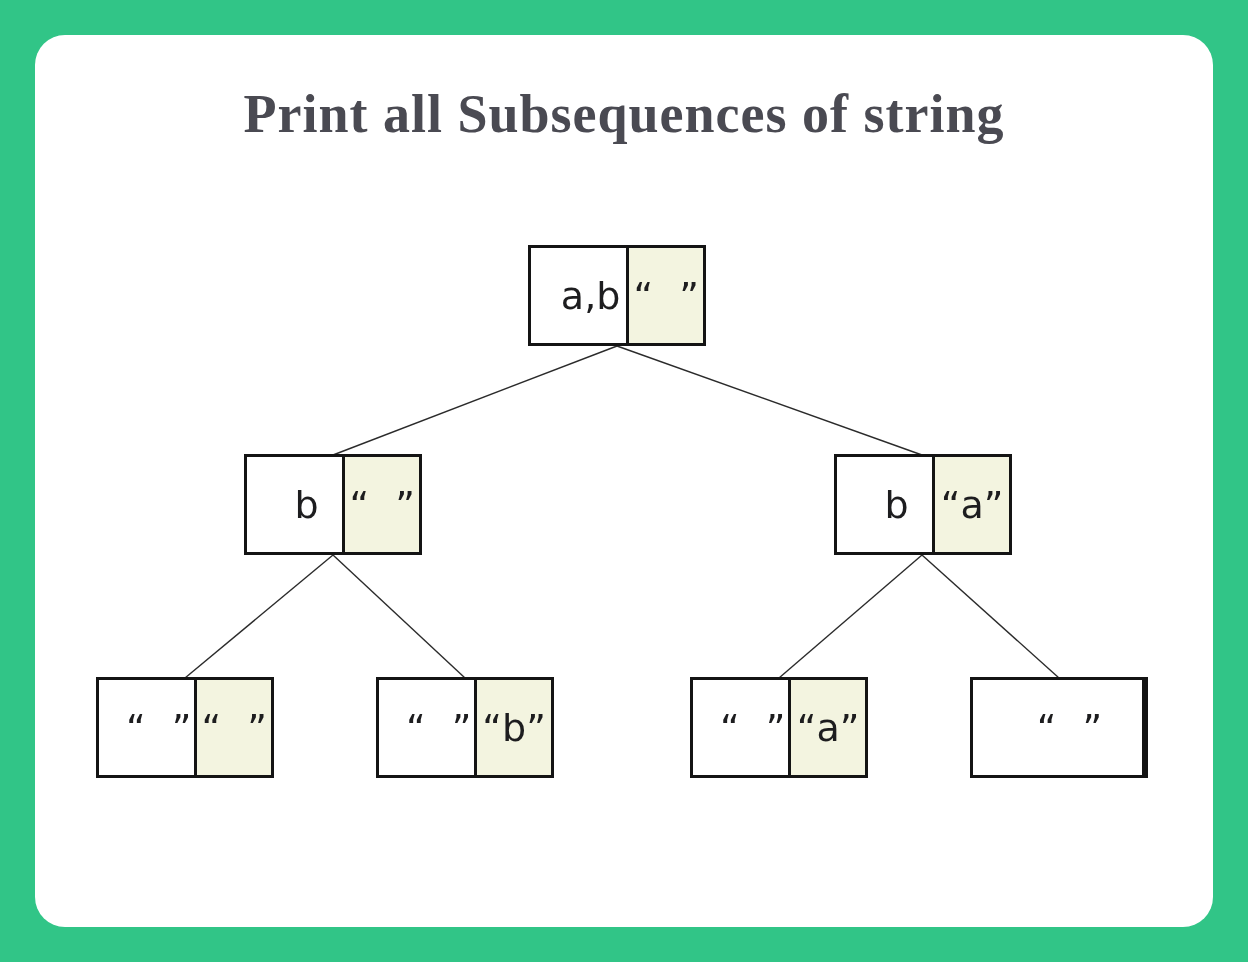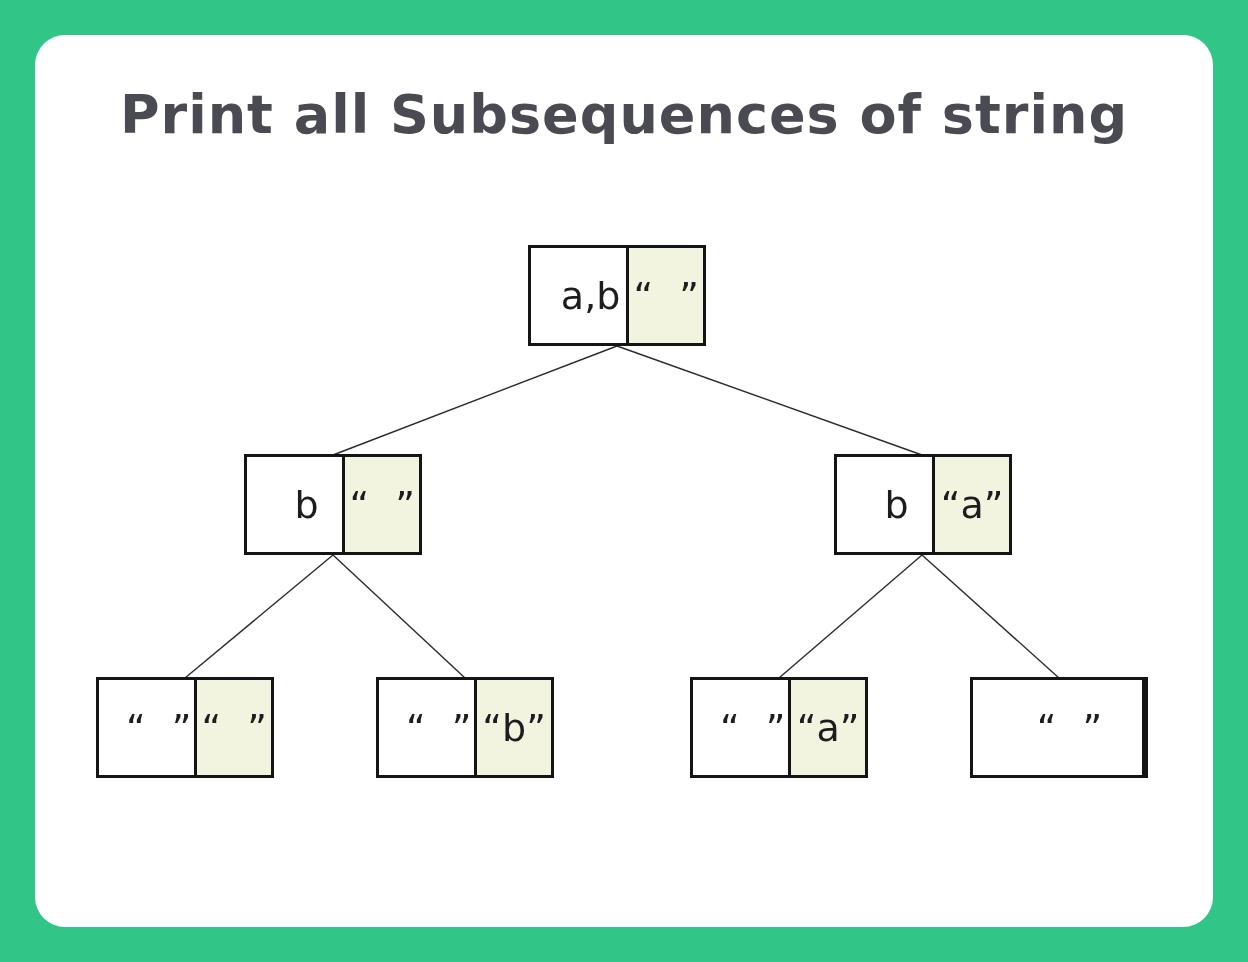--- a/index.html
+++ b/index.html
@@ -18,20 +18,21 @@
   }
 
   .card {
     position: absolute;
     left: 35px;
     top: 35px;
     width: 1178px;
     height: 892px;
     background: #ffffff;
     border-radius: 30px;
+    font-family: Liberation Serif, serif;
   }
 
   .title {
     position: absolute;
     left: 0;
     top: 48px;
     width: 100%;
     text-align: center;
     font-size: 54px;
     font-weight: 700;

